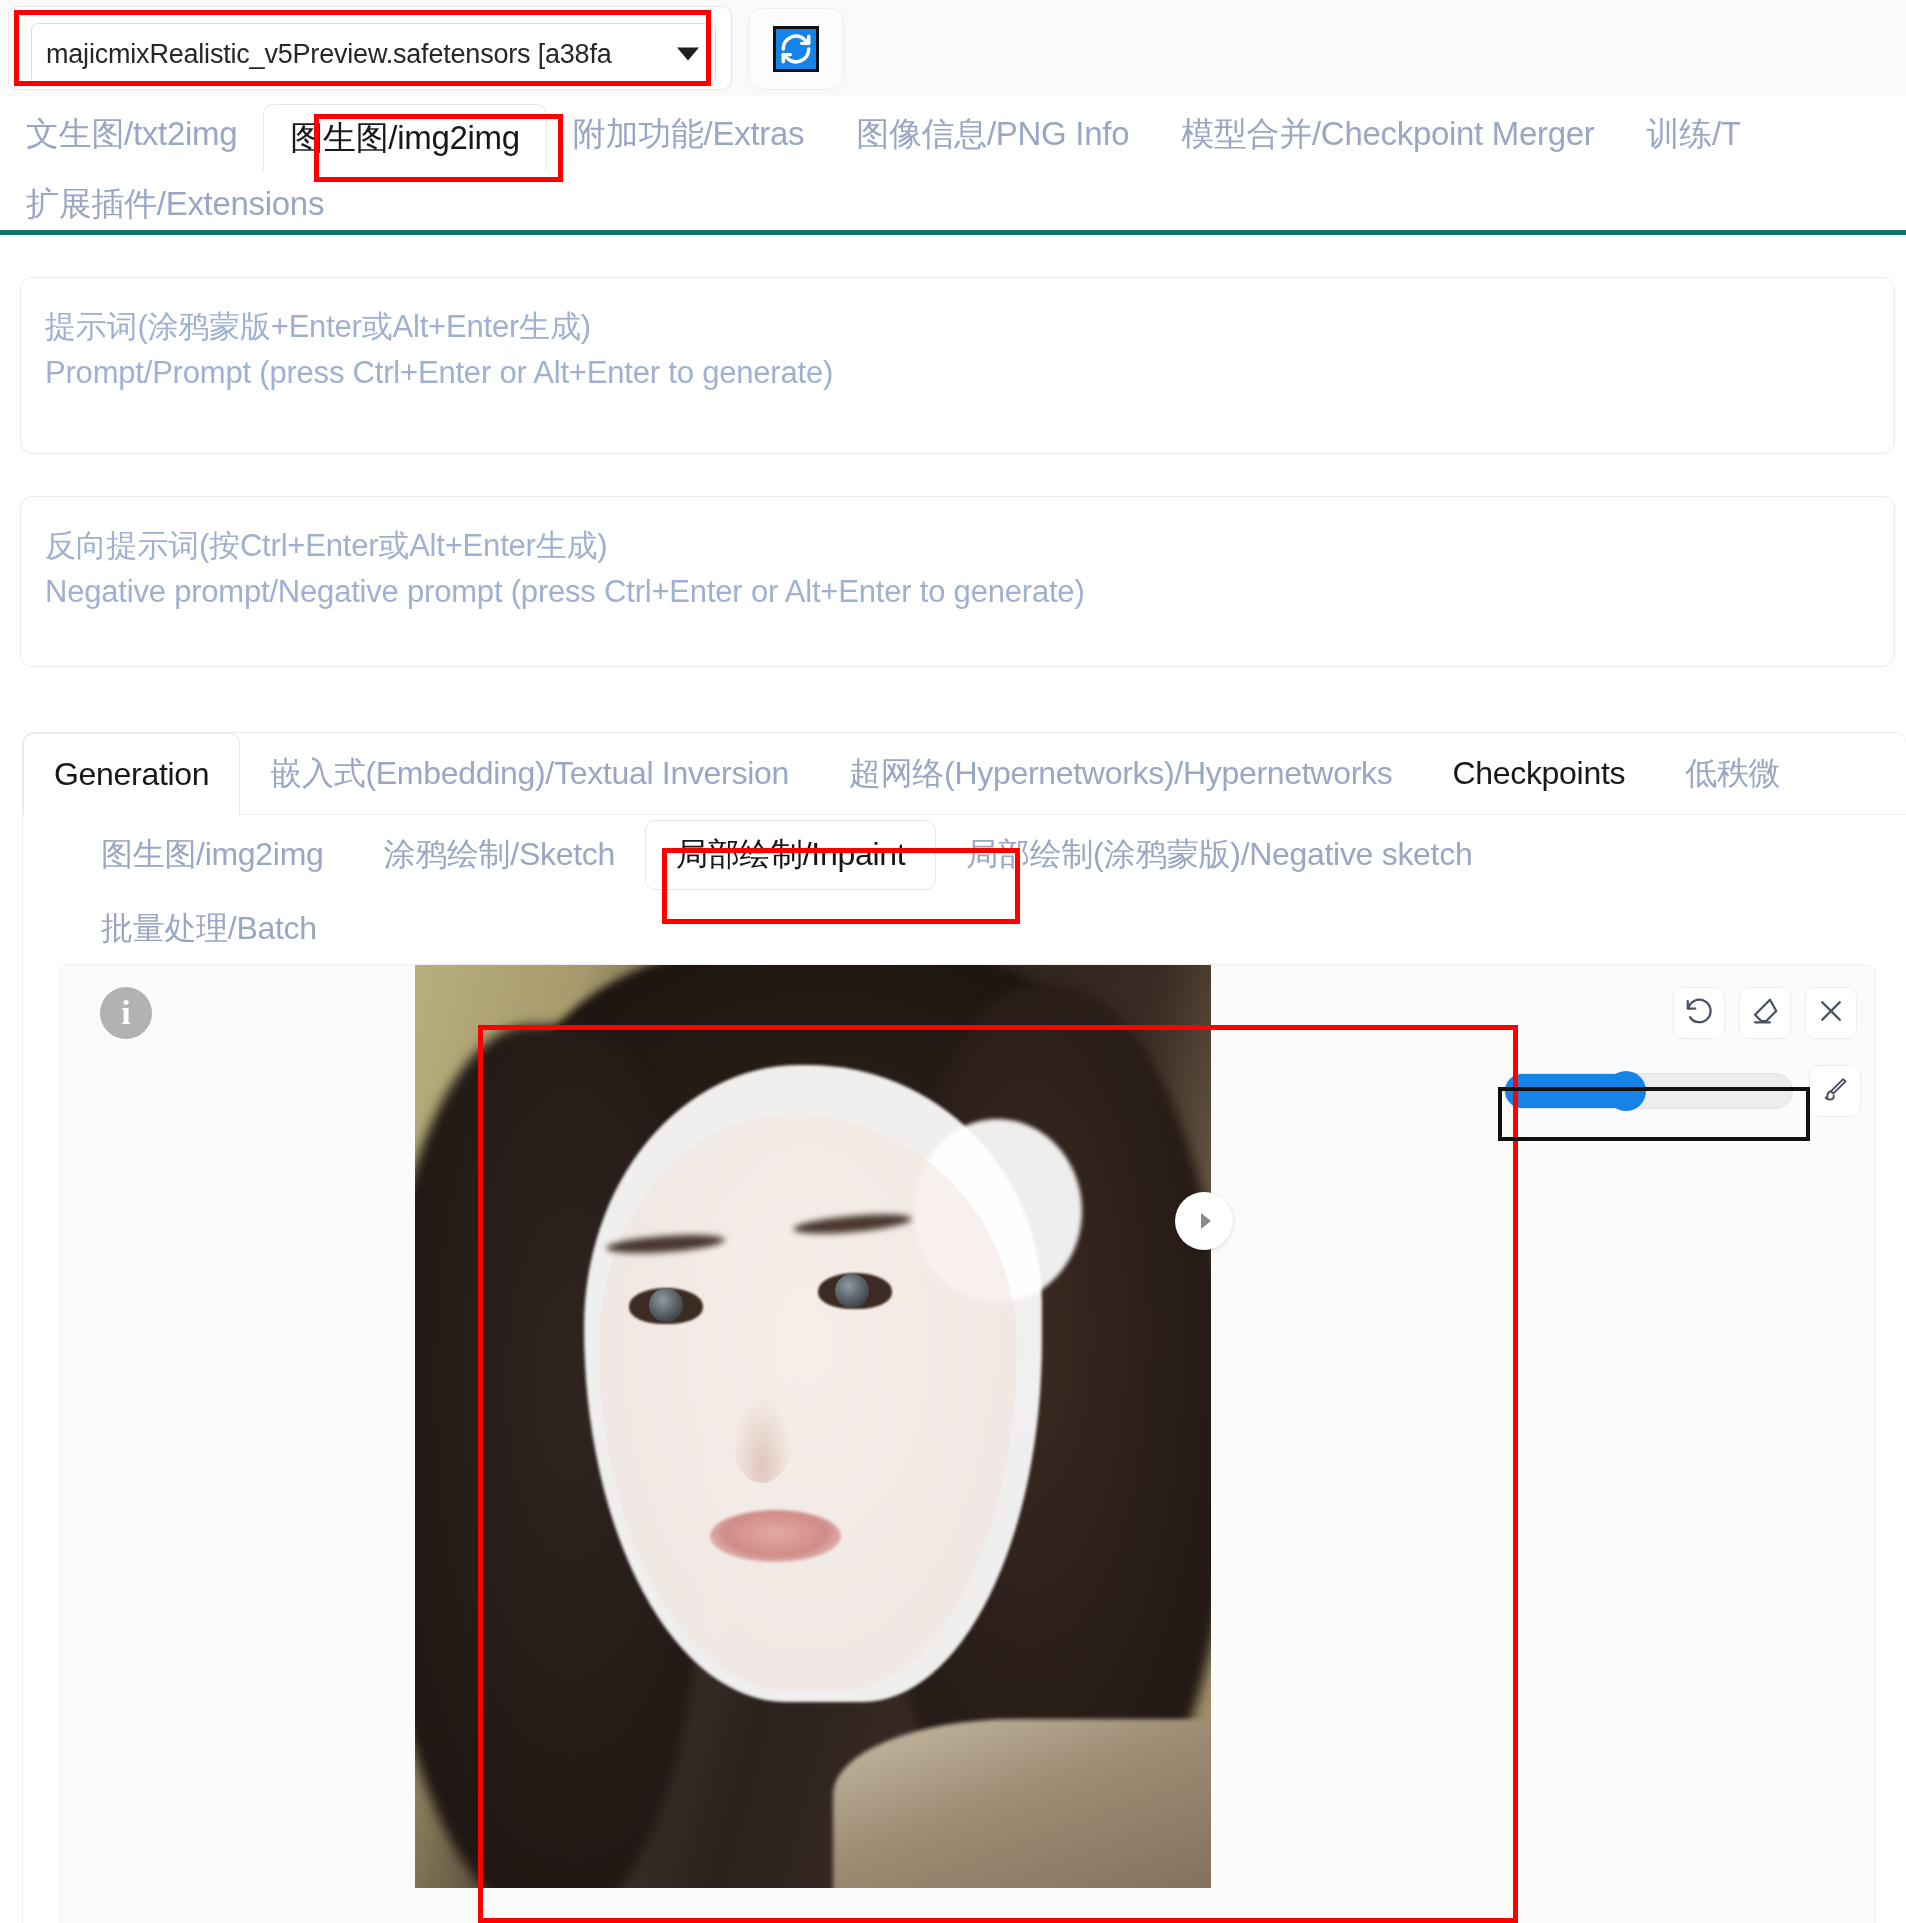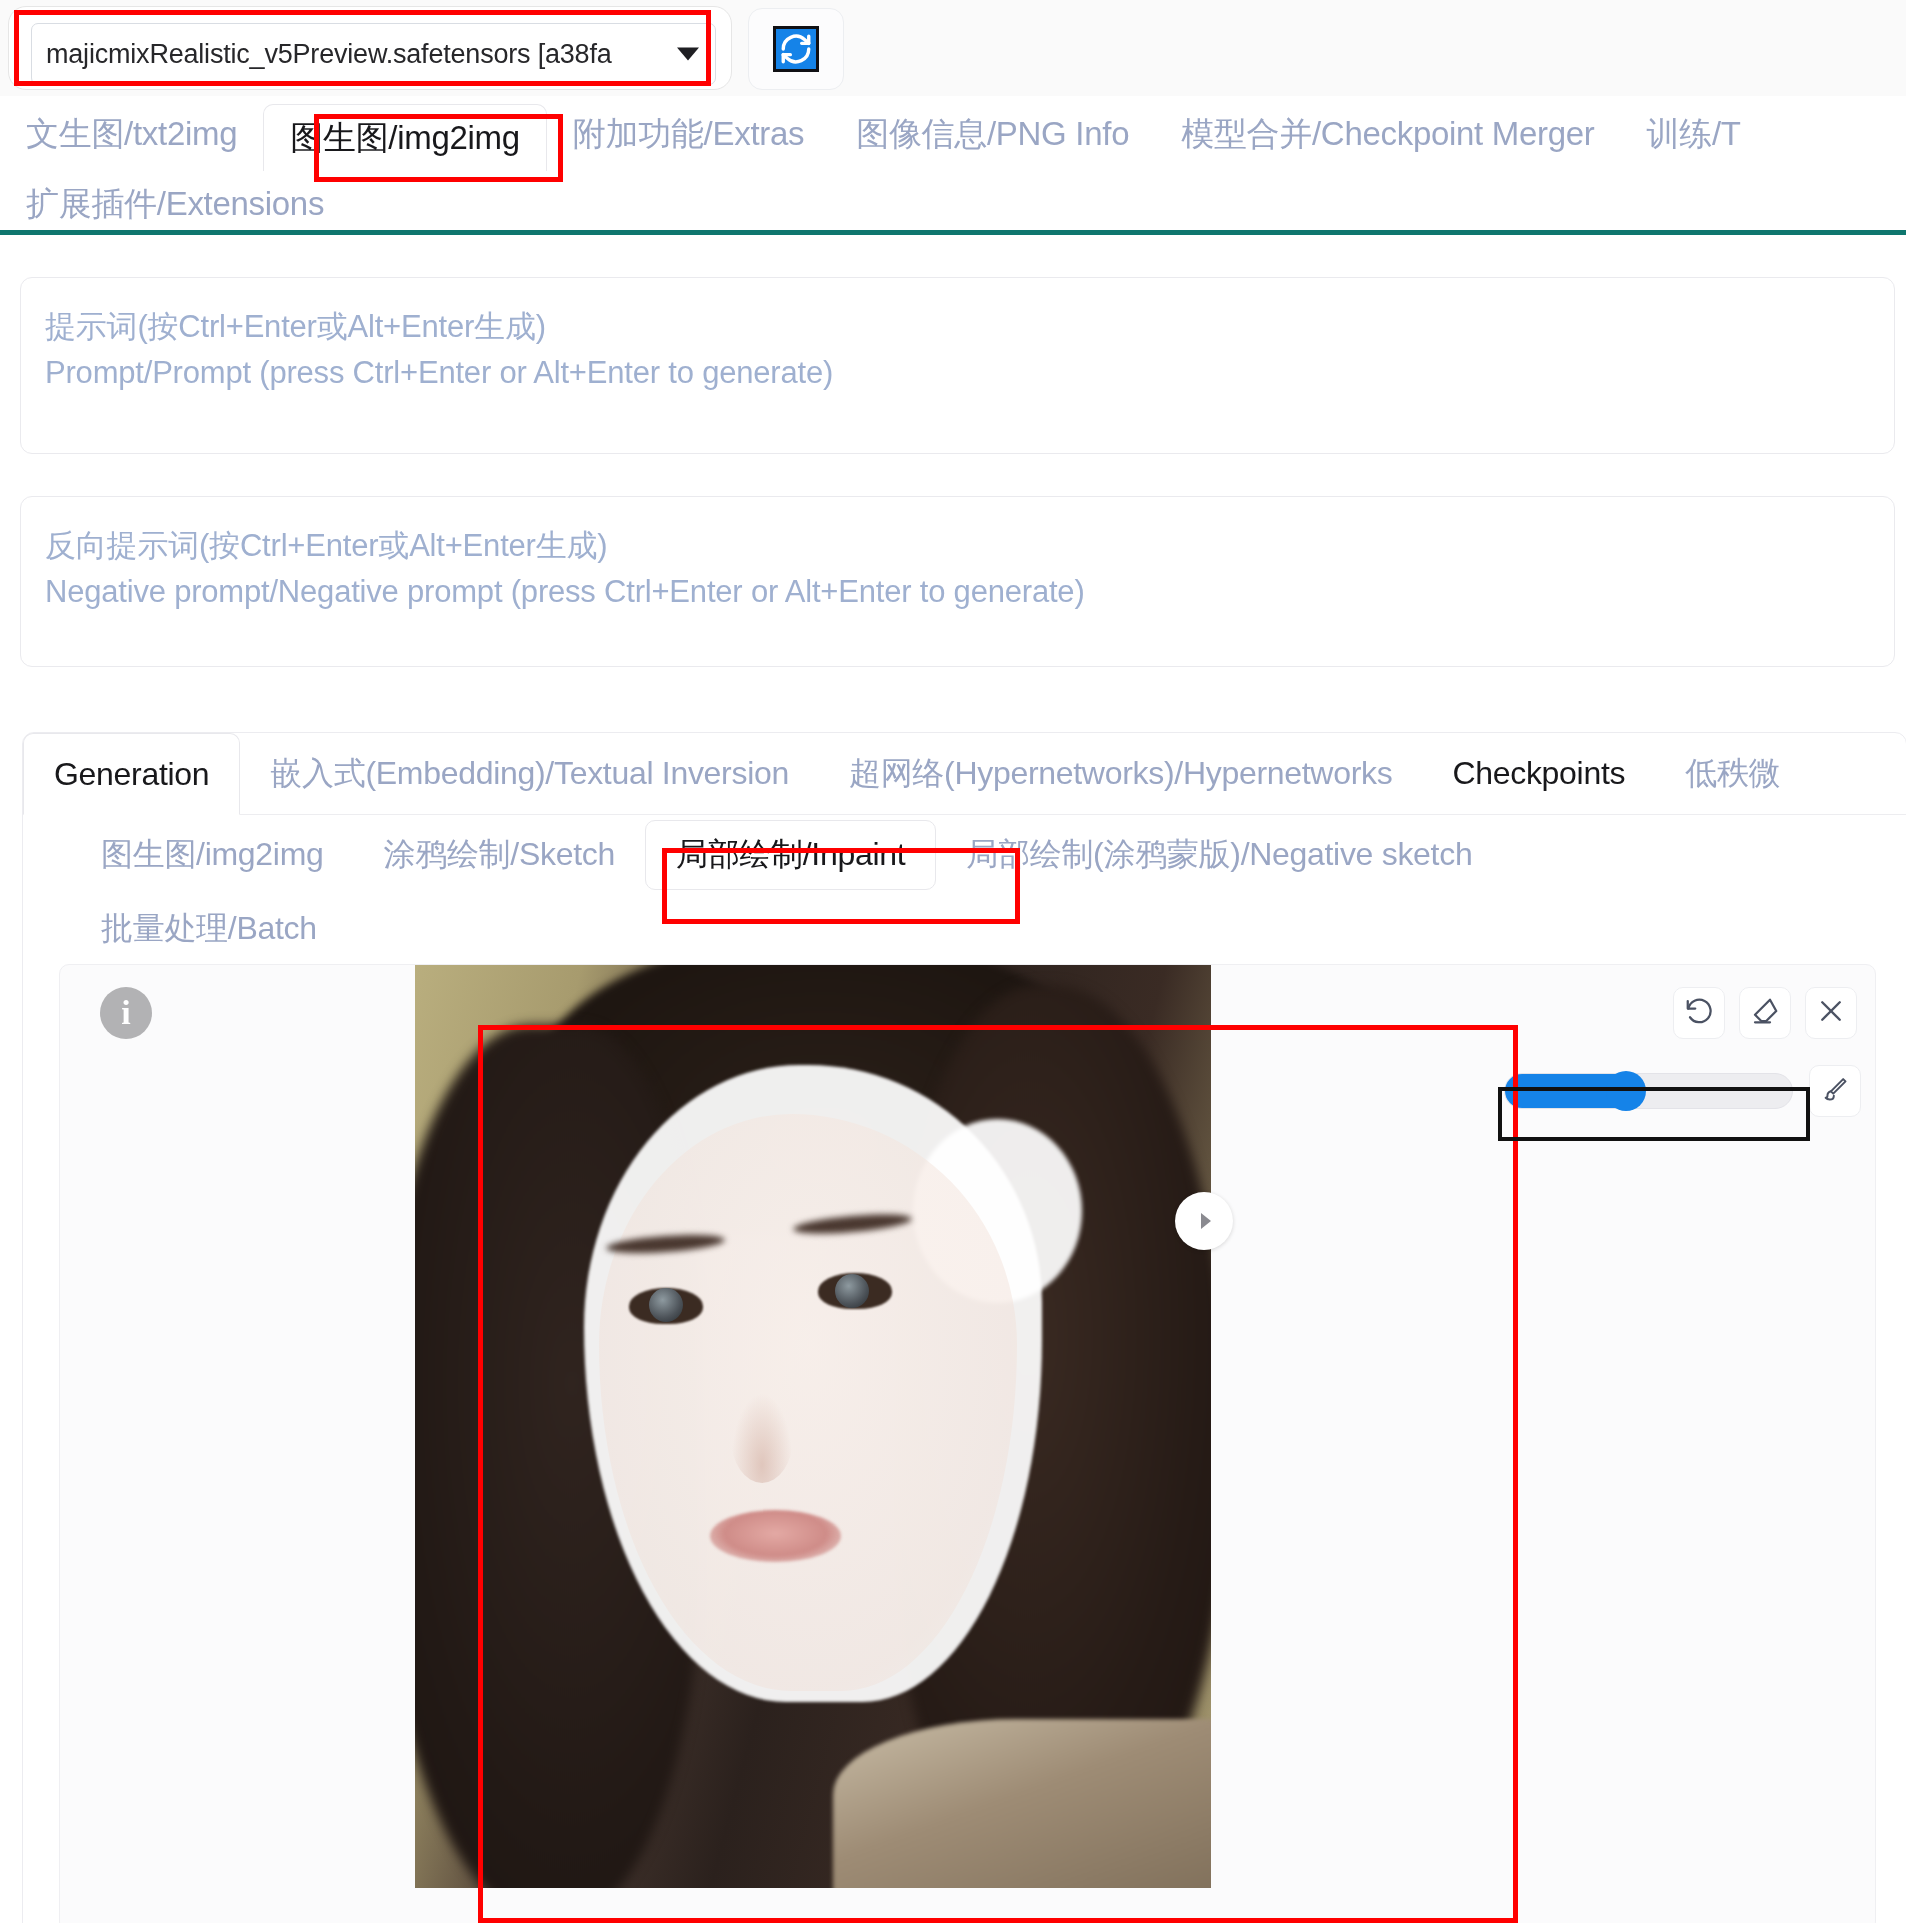--- a/index.html
+++ b/index.html
@@ -12,21 +12,21 @@
   }
   .page { position: relative; width: 1906px; height: 1923px; background: #fff; }
 
   
   .topbar {
     position: absolute; left: 0; top: 0; width: 1906px; height: 96px;
     background: #fafafa;
   }
   .model-wrap {
     position: absolute; left: 8px; top: 6px; width: 724px; height: 84px;
-    background: #ffffff; border: 1px solid #e6e6e6; border-radius: 18px;
+    background: #ffffff; border: 1px solid #e6e6e6; border-radius: 10px;
   }
   .model-select {
     position: absolute; left: 22px; top: 16px; width: 685px; height: 62px;
     background: #ffffff; border: 1px solid #d9dde3; border-radius: 7px;
     display: flex; align-items: center; padding: 0 14px;
     font-size: 27px; color: #27272a; letter-spacing: -0.2px;
     white-space: nowrap; overflow: hidden;
   }
   .model-select .caret {
     position: absolute; right: 16px; top: 50%; transform: translateY(-50%);
@@ -238,21 +238,21 @@
       <div class="mtab">模型合并/Checkpoint Merger</div>
       <div class="mtab">训练/T</div>
     </div>
     <div class="row row2">
       <div class="mtab" style="line-height:64px;">扩展插件/Extensions</div>
     </div>
   </div>
   <div class="hl-red" id="hl-img2img"></div>
 
   <div class="promptbox" id="prompt-box">
-    <div class="ph-line">提示词(按Ctrl+Enter或Alt+Enter生成)</div>
+    <div class="ph-line">提示词(涂鸦蒙版+Enter或Alt+Enter生成)</div>
     <div class="ph-line">Prompt/Prompt (press Ctrl+Enter or Alt+Enter to generate)</div>
   </div>
 
   <div class="promptbox" id="neg-prompt-box">
     <div class="ph-line">反向提示词(按Ctrl+Enter或Alt+Enter生成)</div>
     <div class="ph-line">Negative prompt/Negative prompt (press Ctrl+Enter or Alt+Enter to generate)</div>
   </div>
 
   <div class="gen-panel">
 

